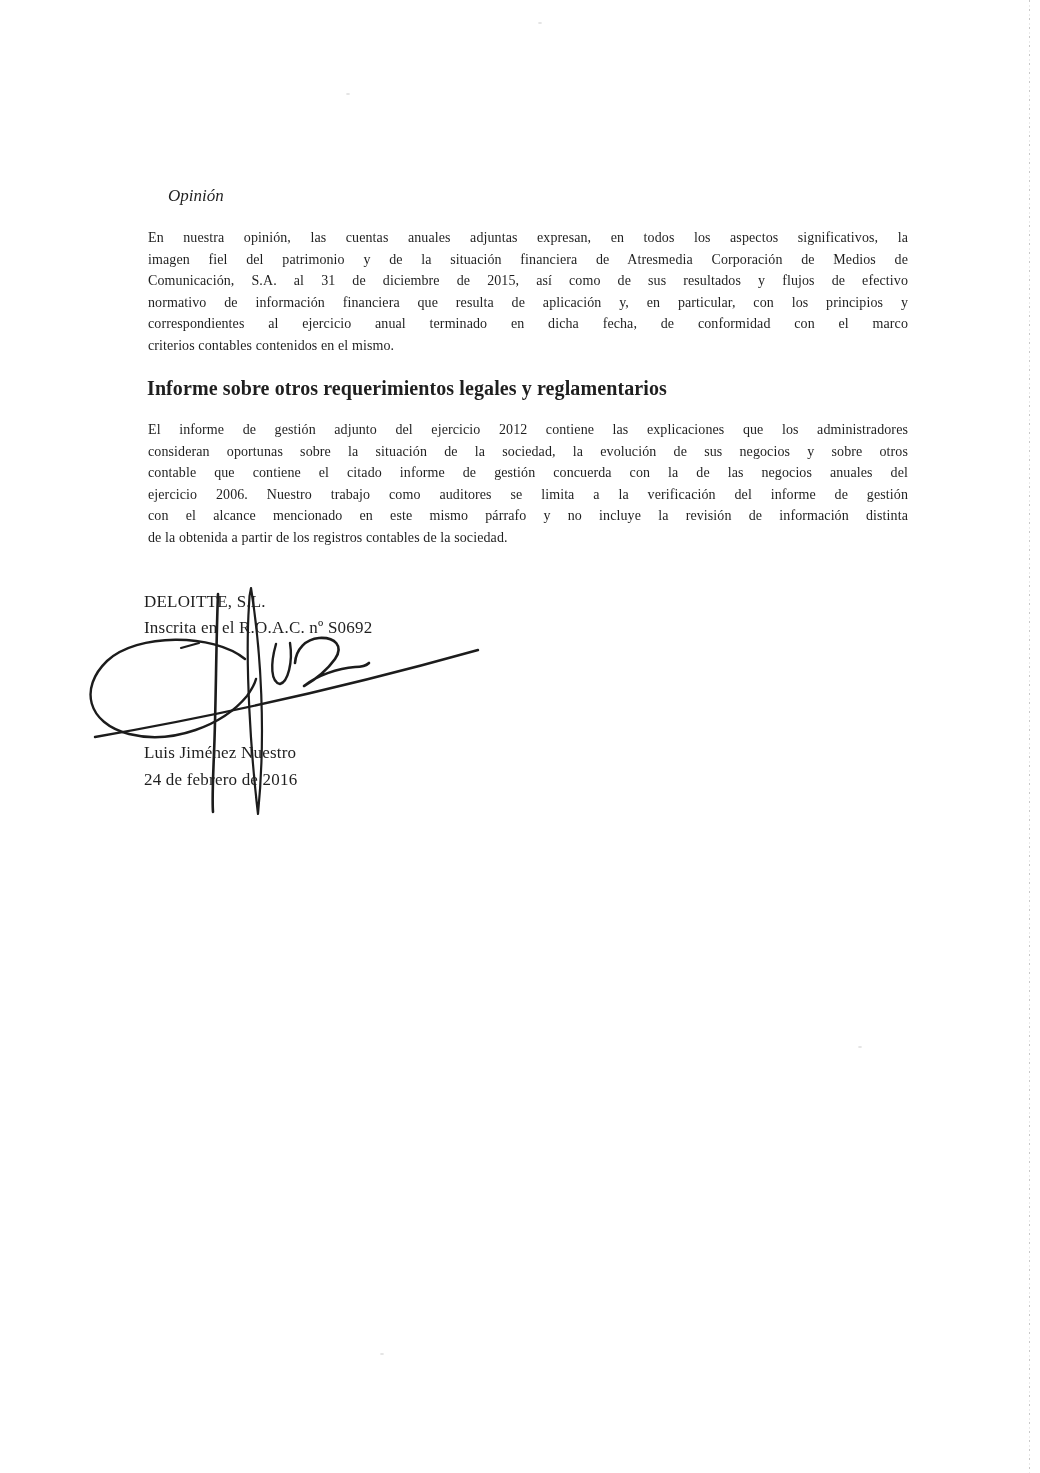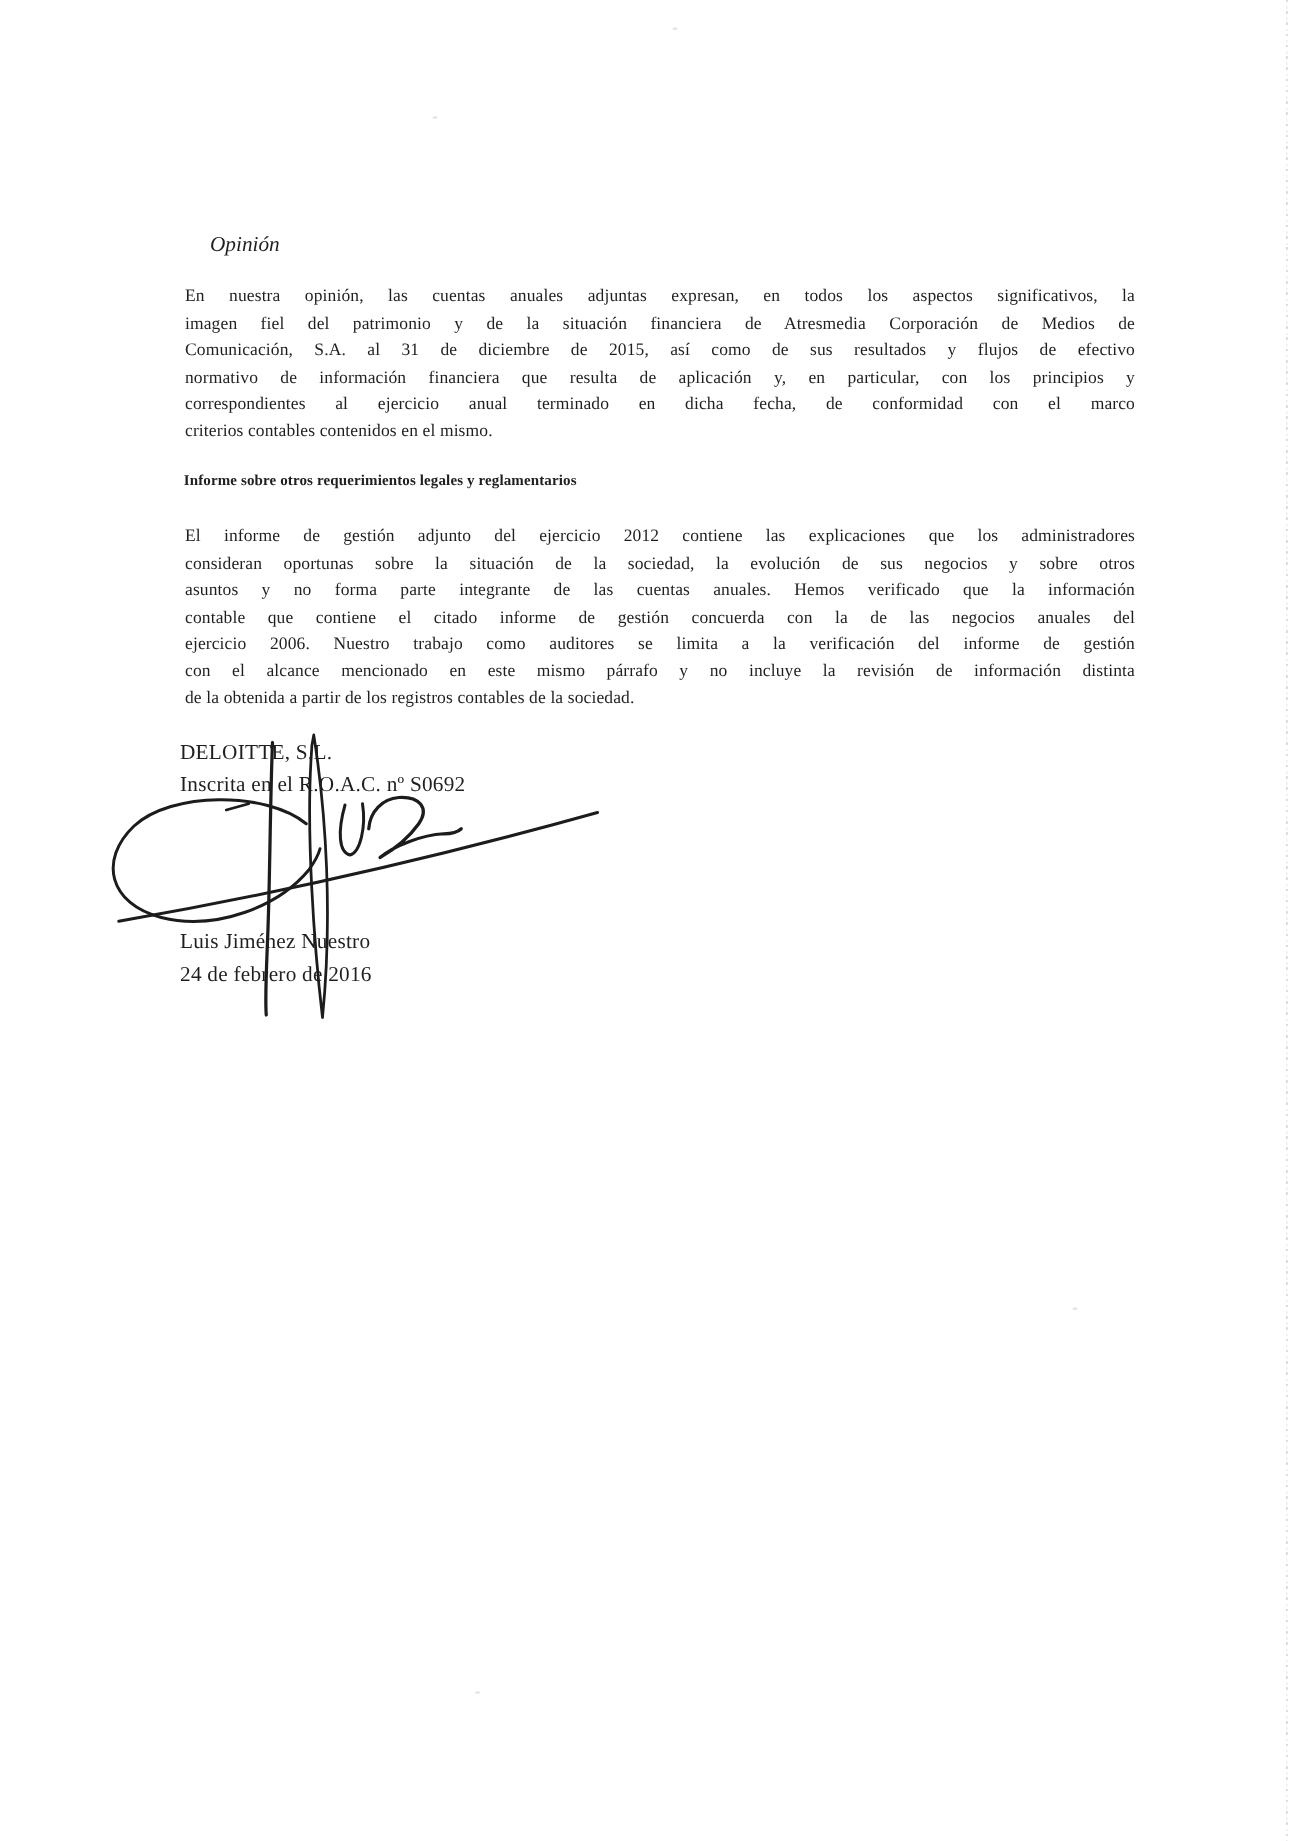--- a/index.html
+++ b/index.html
@@ -26,21 +26,21 @@
   .tline.just { text-align-last: justify; }
   .h-italic {
     left: 147px;
     font-size: 17px;
     font-style: italic;
     margin-left: 21px;
   }
   .h-bold {
     left: 147px;
     width: 760px;
-    font-size: 12px;
+    font-size: 20px;
     font-weight: bold;
     letter-spacing: 0.1px;
   }
   .sline {
     left: 144px;
     font-size: 17px;
     letter-spacing: 0.2px;
     white-space: nowrap;
   }
   .signature-svg {
@@ -89,21 +89,20 @@
       <div class="tline just">normativo de información financiera que resulta de aplicación y, en particular, con los principios y</div>
       <div class="tline just">correspondientes al ejercicio anual terminado en dicha fecha, de conformidad con el marco</div>
       <div class="tline">criterios contables contenidos en el mismo.</div>
     </div>
 
   <div class="abs h-bold" style="top:377px">Informe sobre otros requerimientos legales y reglamentarios</div>
 
   <div class="abs textblock" style="top:419px">
       <div class="tline just">El informe de gestión adjunto del ejercicio 2012 contiene las explicaciones que los administradores</div>
       <div class="tline just">consideran oportunas sobre la situación de la sociedad, la evolución de sus negocios y sobre otros</div>
-      <div class="tline just">asuntos y no forma parte integrante de las cuentas anuales. Hemos verificado que la información</div>
       <div class="tline just">contable que contiene el citado informe de gestión concuerda con la de las negocios anuales del</div>
       <div class="tline just">ejercicio 2006. Nuestro trabajo como auditores se limita a la verificación del informe de gestión</div>
       <div class="tline just">con el alcance mencionado en este mismo párrafo y no incluye la revisión de información distinta</div>
       <div class="tline">de la obtenida a partir de los registros contables de la sociedad.</div>
     </div>
 
   <div class="abs sline" style="top:592px">DELOITTE, S.L.</div>
 
   <div class="abs sline" style="top:618px">Inscrita en el R.O.A.C. nº S0692</div>
 

